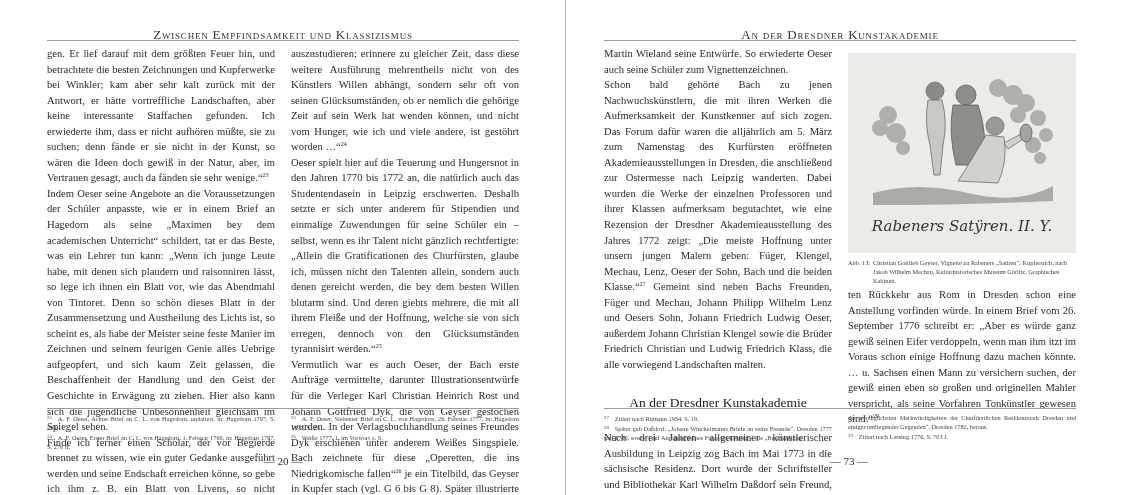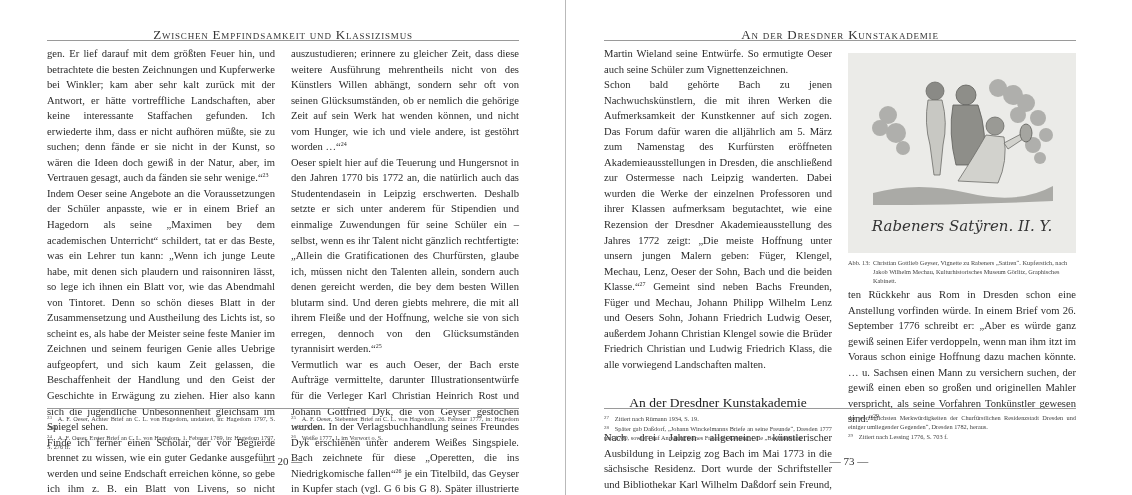--- a/index.html
+++ b/index.html
@@ -81,21 +81,21 @@
     <div class="folio">— 20 —</div>
   </div>
 
   <div class="gutter"></div>
 
   <div class="page right">
     <div class="running-head">An der Dresdner Kunstakademie</div>
     <div class="head-rule"></div>
 
     <div class="col col1">
-      <p class="cont"><span>Martin Wieland seine Entwürfe. So ermutigte Oeser auch seine Schüler zum Vignettenzeichnen.</span></p>
+      <p class="cont"><span>Martin Wieland seine Entwürfe. So erwiederte Oeser auch seine Schüler zum Vignettenzeichnen.</span></p>
       <p><span>Schon bald gehörte Bach zu jenen Nachwuchskünstlern, die mit ihren Werken die Aufmerksamkeit der Kunstkenner auf sich zogen. Das Forum dafür waren die alljährlich am 5. März zum Namenstag des Kurfürsten eröffneten Akademieausstellungen in Dresden, die anschließend zur Ostermesse nach Leipzig wanderten. Dabei wurden die Werke der einzelnen Professoren und ihrer Klassen aufmerksam begutachtet, wie eine Rezension der Dresdner Akademieausstellung des Jahres 1772 zeigt: „Die meiste Hoffnung unter unsern jungen Malern geben: Füger, Klengel, Mechau, Lenz, Oeser der Sohn, Bach und die beiden Klasse.“</span><sup>27</sup><span> Gemeint sind neben Bachs Freunden, Füger und Mechau, Johann Philipp Wilhelm Lenz und Oesers Sohn, Johann Friedrich Ludwig Oeser, außerdem Johann Christian Klengel sowie die Brüder Friedrich Christian und Ludwig Friedrich Klass, die alle vorwiegend Landschaften malten.</span></p>
       <div class="section-title">An der Dresdner Kunstakademie</div>
       <p><span>Nach drei Jahren allgemeiner künstlerischer Ausbildung in Leipzig zog Bach im Mai 1773 in die sächsische Residenz. Dort wurde der Schriftsteller und Bibliothekar Karl Wilhelm Daßdorf sein Freund, den wiederum mit Lessing, Winckelmann und seinem Leipziger Lehrer Christian Fürchtegott Gellert freundschaftliche Beziehungen verbanden.</span></p>
     </div>
 
     <div class="fig">
       <div class="fig-img" aria-label="Engraving of three putti in a landscape with the inscription">
         <svg width="228" height="200" viewBox="0 0 228 200">
           <rect x="0" y="0" width="228" height="200" fill="#ebebe8"></rect>
 

